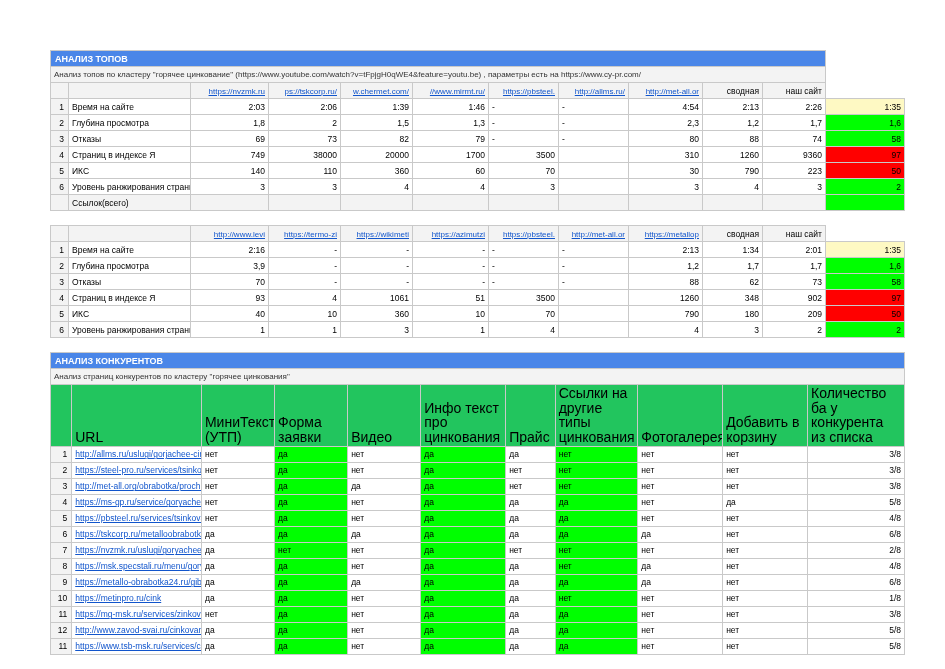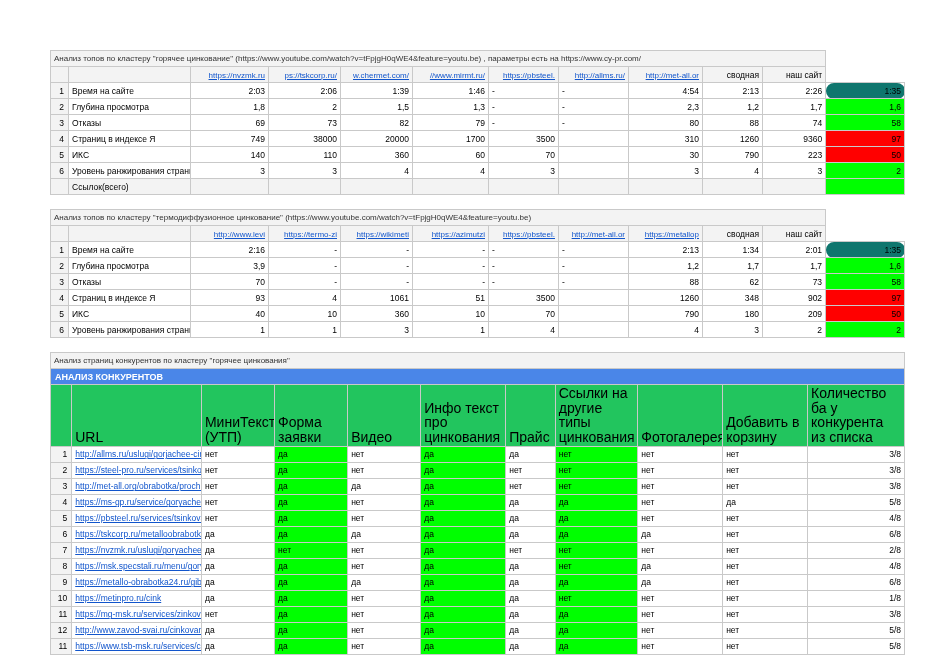--- a/index.html
+++ b/index.html
@@ -36,182 +36,182 @@
   }
   .desc{background:#f3f3f3;color:#333;font-size:8px;}
   .grey{background:#f3f3f3;}
   .num{text-align:right;}
   .ctr{text-align:right;}
   .rownum{background:#f3f3f3;text-align:right;padding-right:4px;color:#000;}
   .link{color:#1155cc;text-decoration:underline;}
   .hdr-link{color:#1155cc;text-decoration:underline;font-size:8px;}
   .green{background:#00ff00;}
   .red{background:#ff0000;}
-  .yellow{background:#0f766e;border-radius:8px;}
+  .yellow{background:#fef9c3;}
   .colhead{background:#22c55e;font-size:14px;vertical-align:bottom;white-space:normal;line-height:1.05;}
   .wrapcell{white-space:normal;line-height:1.05;}
 </style>
 </head>
 <body>
 
 <div class="sheet">
-
-  <table>
-    <colgroup>
-      <col style="width:18px">
-        <col style="width:122px">
-        <col style="width:78px">
-        <col style="width:72px">
-      <col style="width:72px">
-        <col style="width:76px">
-        <col style="width:70px">
-        <col style="width:70px">
-      <col style="width:74px">
-        <col style="width:60px">
-        <col style="width:63px">
-    </colgroup>
-    <tbody>
-    <tr>
-      <td class="desc" colspan="11">Анализ топов по кластеру "горячее цинкование" (https://www.youtube.com/watch?v=tFpjgH0qWE4&amp;feature=youtu.be) , параметры есть на https://www.cy-pr.com/</td>
-    </tr>
-    <tr>
-      <td class="grey"></td>
-      <td class="grey"></td>
-      <td class="grey ctr"><span class="hdr-link">https://nvzmk.ru</span></td>
-      <td class="grey ctr"><span class="hdr-link">ps://tskcorp.ru/</span></td>
-      <td class="grey ctr"><span class="hdr-link">w.chermet.com/</span></td>
-      <td class="grey ctr"><span class="hdr-link">//www.mirmt.ru/</span></td>
-      <td class="grey ctr"><span class="hdr-link">https://pbsteel.</span></td>
-      <td class="grey ctr"><span class="hdr-link">http://allms.ru/</span></td>
-      <td class="grey ctr"><span class="hdr-link">http://met-all.or</span></td>
-      <td class="grey ctr">сводная</td>
-      <td class="grey ctr">наш сайт</td>
-    </tr>
-
-    <tr>
-      <td class="rownum">1</td>
-      <td>Время на сайте</td>
-      <td class="num">2:03</td>
-      <td class="num">2:06</td>
-      <td class="num">1:39</td>
-      <td class="num">1:46</td>
-      <td>-</td>
-      <td>-</td>
-      <td class="num">4:54</td>
-      <td class="num">2:13</td>
-      <td class="num">2:26</td>
-      <td class="num yellow">1:35</td>
-    </tr>
-    <tr>
-      <td class="rownum">2</td>
-      <td>Глубина просмотра</td>
-      <td class="num">1,8</td>
-      <td class="num">2</td>
-      <td class="num">1,5</td>
-      <td class="num">1,3</td>
-      <td>-</td>
-      <td>-</td>
-      <td class="num">2,3</td>
-      <td class="num">1,2</td>
-      <td class="num">1,7</td>
-      <td class="num green">1,6</td>
-    </tr>
-    <tr>
-      <td class="rownum">3</td>
-      <td>Отказы</td>
-      <td class="num">69</td>
-      <td class="num">73</td>
-      <td class="num">82</td>
-      <td class="num">79</td>
-      <td>-</td>
-      <td>-</td>
-      <td class="num">80</td>
-      <td class="num">88</td>
-      <td class="num">74</td>
-      <td class="num green">58</td>
-    </tr>
-    <tr>
-      <td class="rownum">4</td>
-      <td>Страниц в индексе Я</td>
-      <td class="num">749</td>
-      <td class="num">38000</td>
-      <td class="num">20000</td>
-      <td class="num">1700</td>
-      <td class="num">3500</td>
-      <td></td>
-      <td class="num">310</td>
-      <td class="num">1260</td>
-      <td class="num">9360</td>
-      <td class="num red">97</td>
-    </tr>
-    <tr>
-      <td class="rownum">5</td>
-      <td>ИКС</td>
-      <td class="num">140</td>
-      <td class="num">110</td>
-      <td class="num">360</td>
-      <td class="num">60</td>
-      <td class="num">70</td>
-      <td></td>
-      <td class="num">30</td>
-      <td class="num">790</td>
-      <td class="num">223</td>
-      <td class="num red">50</td>
-    </tr>
-    <tr>
-      <td class="rownum">6</td>
-      <td>Уровень ранжирования страниц</td>
-      <td class="num">3</td>
-      <td class="num">3</td>
-      <td class="num">4</td>
-      <td class="num">4</td>
-      <td class="num">3</td>
-      <td></td>
-      <td class="num">3</td>
-      <td class="num">4</td>
-      <td class="num">3</td>
-      <td class="num green">2</td>
-    </tr>
-    <tr>
-      <td class="rownum"></td>
-      <td class="grey">Ссылок(всего)</td>
-      <td class="grey"></td>
-      <td class="grey"></td>
-      <td class="grey"></td>
-      <td class="grey"></td>
-      <td class="grey"></td>
-      <td class="grey"></td>
-      <td class="grey"></td>
-      <td class="grey"></td>
-      <td class="grey"></td>
-      <td class="green"></td>
-    </tr>
-  </tbody>
-    </table>
-
-  <div style="height:14px"></div>
 
   <table>
     <colgroup>
       <col style="width:18px">
         <col style="width:122px">
         <col style="width:78px">
         <col style="width:72px">
       <col style="width:72px">
         <col style="width:76px">
         <col style="width:70px">
         <col style="width:70px">
       <col style="width:74px">
         <col style="width:60px">
         <col style="width:63px">
     </colgroup>
     <tbody>
         <tr>
-      <td class="desc" colspan="11">Анализ топов по кластеру "термодиффузионное цинкование" (https://www.youtube.com/watch?v=tFpjgH0qWE4&amp;feature=youtu.be)</td>
-    </tr>
+      <td class="section-head" colspan="11">АНАЛИЗ ТОПОВ</td>
+    </tr>
+    <tr>
+      <td class="desc" colspan="11">Анализ топов по кластеру "горячее цинкование" (https://www.youtube.com/watch?v=tFpjgH0qWE4&amp;feature=youtu.be) , параметры есть на https://www.cy-pr.com/</td>
+    </tr>
+    <tr>
+      <td class="grey"></td>
+      <td class="grey"></td>
+      <td class="grey ctr"><span class="hdr-link">https://nvzmk.ru</span></td>
+      <td class="grey ctr"><span class="hdr-link">ps://tskcorp.ru/</span></td>
+      <td class="grey ctr"><span class="hdr-link">w.chermet.com/</span></td>
+      <td class="grey ctr"><span class="hdr-link">//www.mirmt.ru/</span></td>
+      <td class="grey ctr"><span class="hdr-link">https://pbsteel.</span></td>
+      <td class="grey ctr"><span class="hdr-link">http://allms.ru/</span></td>
+      <td class="grey ctr"><span class="hdr-link">http://met-all.or</span></td>
+      <td class="grey ctr">сводная</td>
+      <td class="grey ctr">наш сайт</td>
+    </tr>
+
+    <tr>
+      <td class="rownum">1</td>
+      <td>Время на сайте</td>
+      <td class="num">2:03</td>
+      <td class="num">2:06</td>
+      <td class="num">1:39</td>
+      <td class="num">1:46</td>
+      <td>-</td>
+      <td>-</td>
+      <td class="num">4:54</td>
+      <td class="num">2:13</td>
+      <td class="num">2:26</td>
+      <td class="num yellow">1:35</td>
+    </tr>
+    <tr>
+      <td class="rownum">2</td>
+      <td>Глубина просмотра</td>
+      <td class="num">1,8</td>
+      <td class="num">2</td>
+      <td class="num">1,5</td>
+      <td class="num">1,3</td>
+      <td>-</td>
+      <td>-</td>
+      <td class="num">2,3</td>
+      <td class="num">1,2</td>
+      <td class="num">1,7</td>
+      <td class="num green">1,6</td>
+    </tr>
+    <tr>
+      <td class="rownum">3</td>
+      <td>Отказы</td>
+      <td class="num">69</td>
+      <td class="num">73</td>
+      <td class="num">82</td>
+      <td class="num">79</td>
+      <td>-</td>
+      <td>-</td>
+      <td class="num">80</td>
+      <td class="num">88</td>
+      <td class="num">74</td>
+      <td class="num green">58</td>
+    </tr>
+    <tr>
+      <td class="rownum">4</td>
+      <td>Страниц в индексе Я</td>
+      <td class="num">749</td>
+      <td class="num">38000</td>
+      <td class="num">20000</td>
+      <td class="num">1700</td>
+      <td class="num">3500</td>
+      <td></td>
+      <td class="num">310</td>
+      <td class="num">1260</td>
+      <td class="num">9360</td>
+      <td class="num red">97</td>
+    </tr>
+    <tr>
+      <td class="rownum">5</td>
+      <td>ИКС</td>
+      <td class="num">140</td>
+      <td class="num">110</td>
+      <td class="num">360</td>
+      <td class="num">60</td>
+      <td class="num">70</td>
+      <td></td>
+      <td class="num">30</td>
+      <td class="num">790</td>
+      <td class="num">223</td>
+      <td class="num red">50</td>
+    </tr>
+    <tr>
+      <td class="rownum">6</td>
+      <td>Уровень ранжирования страниц</td>
+      <td class="num">3</td>
+      <td class="num">3</td>
+      <td class="num">4</td>
+      <td class="num">4</td>
+      <td class="num">3</td>
+      <td></td>
+      <td class="num">3</td>
+      <td class="num">4</td>
+      <td class="num">3</td>
+      <td class="num green">2</td>
+    </tr>
+    <tr>
+      <td class="rownum"></td>
+      <td class="grey">Ссылок(всего)</td>
+      <td class="grey"></td>
+      <td class="grey"></td>
+      <td class="grey"></td>
+      <td class="grey"></td>
+      <td class="grey"></td>
+      <td class="grey"></td>
+      <td class="grey"></td>
+      <td class="grey"></td>
+      <td class="grey"></td>
+      <td class="green"></td>
+    </tr>
+  </tbody>
+    </table>
+
+  <div style="height:14px"></div>
+
+  <table>
+    <colgroup>
+      <col style="width:18px">
+        <col style="width:122px">
+        <col style="width:78px">
+        <col style="width:72px">
+      <col style="width:72px">
+        <col style="width:76px">
+        <col style="width:70px">
+        <col style="width:70px">
+      <col style="width:74px">
+        <col style="width:60px">
+        <col style="width:63px">
+    </colgroup>
+    <tbody>
     <tr>
       <td class="grey"></td>
       <td class="grey"></td>
       <td class="grey ctr"><span class="hdr-link">http://www.levi</span></td>
       <td class="grey ctr"><span class="hdr-link">https://termo-zi</span></td>
       <td class="grey ctr"><span class="hdr-link">https://wikimeti</span></td>
       <td class="grey ctr"><span class="hdr-link">https://azimutzi</span></td>
       <td class="grey ctr"><span class="hdr-link">https://pbsteel.</span></td>
       <td class="grey ctr"><span class="hdr-link">http://met-all.or</span></td>
       <td class="grey ctr"><span class="hdr-link">https://metallop</span></td>
@@ -317,24 +317,24 @@
       <col style="width:62px">
         <col style="width:72px">
         <col style="width:42px">
         <col style="width:70px">
       <col style="width:72px">
         <col style="width:72px">
         <col style="width:82px">
     </colgroup>
     <tbody>
         <tr>
+      <td class="section-head" colspan="11">АНАЛИЗ КОНКУРЕНТОВ</td>
+    </tr>
+    <tr>
       <td class="desc" colspan="11">Анализ страниц конкурентов по кластеру "горячее цинкования"</td>
-    </tr>
-    <tr>
-      <td class="section-head" colspan="11">АНАЛИЗ КОНКУРЕНТОВ</td>
     </tr>
     <tr style="height:36px">
       <td class="colhead"></td>
       <td class="colhead" style="vertical-align:bottom">URL</td>
       <td class="colhead wrapcell">МиниТекст (УТП)</td>
       <td class="colhead wrapcell">Форма заявки</td>
       <td class="colhead wrapcell">Видео</td>
       <td class="colhead wrapcell">Инфо текст про цинкования</td>
       <td class="colhead wrapcell">Прайс</td>
       <td class="colhead wrapcell">Ссылки на другие типы цинкования</td>

